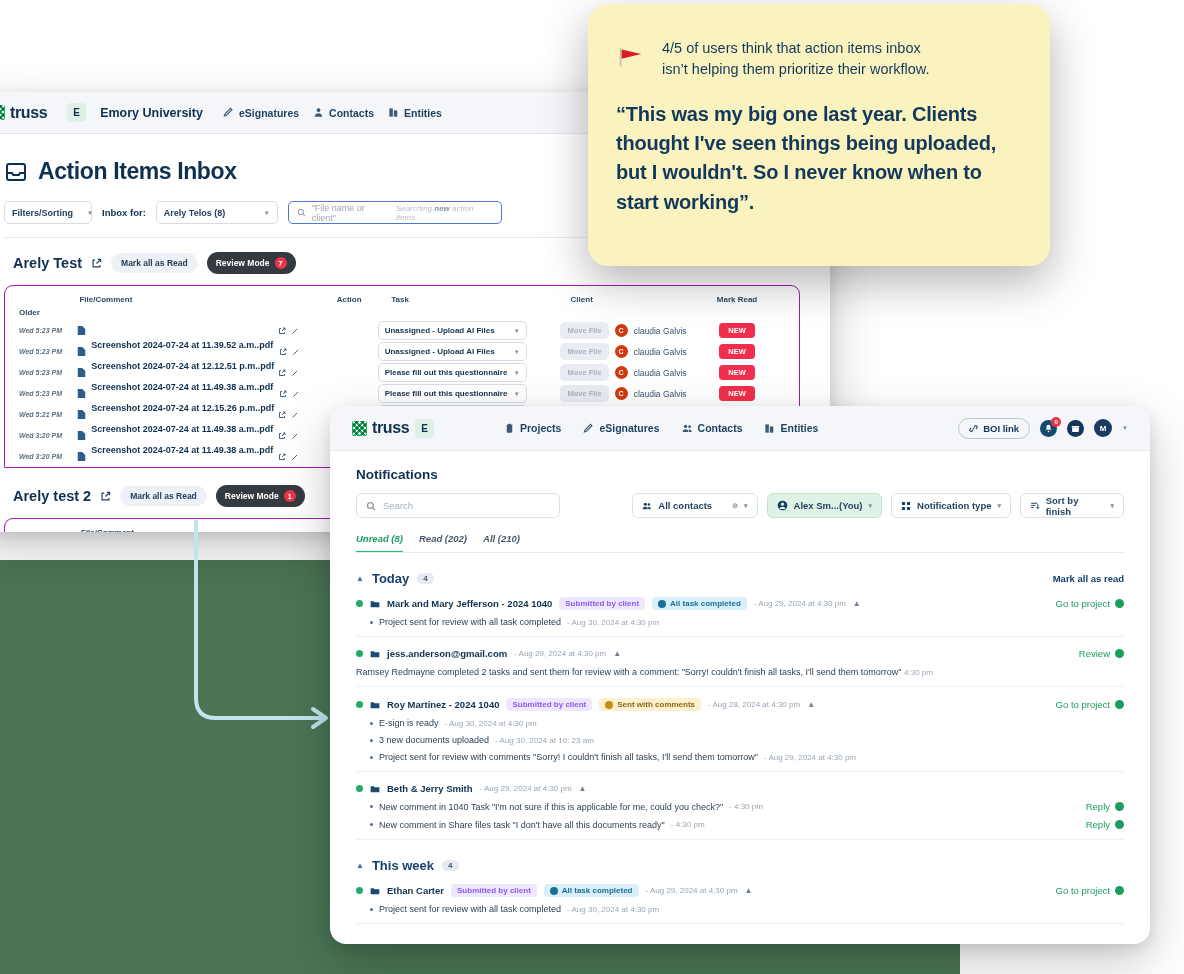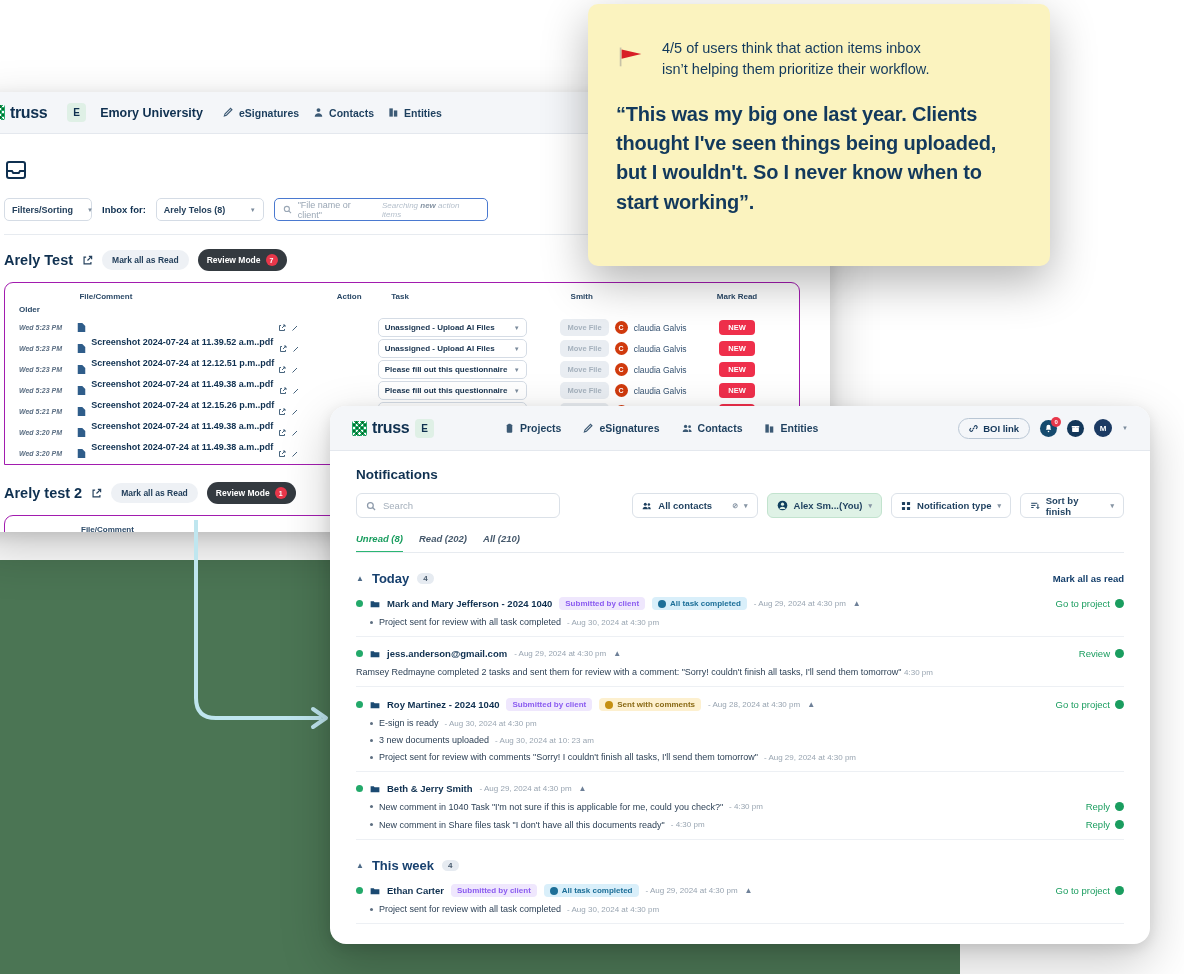--- a/index.html
+++ b/index.html
@@ -66,21 +66,21 @@
   .searchbox{
     height:23px;width:214px;border:1.4px solid #4a79d0;border-radius:5px;background:#fff;
     display:flex;align-items:center;padding:0 8px;gap:6px;
   }
   .searchbox .ph{ font-size:9px;color:#9aa7b5; }
   .searchbox .hint{ font-size:8px;color:#b4bfcb;font-style:italic;margin-left:auto;}
   .searchbox .hint b{ color:#8795a4; font-style:italic;}
   .divider-line{ height:1px;background:#e7ebf0; margin:13px 0 0 0;}
 
   .group-head{ display:flex;align-items:center;gap:9px; margin-top:14px;}
-  .group-title{ font-size:14.5px;font-weight:700;color:#0f3050;}
+  .group-title{ font-size:14.5px;font-weight:700;color:#0f3050;margin-left:9px;}
   .ext-ico{ width:11px;height:11px;color:#24405c;}
   .btn-light{
     background:#eef1f5;color:#1c3css;color:#24405c;font-size:8.5px;font-weight:700;
     border-radius:11px;padding:5px 10px;
   }
   .btn-dark{
     background:#343a40;color:#fff;font-size:8.5px;font-weight:700;
     border-radius:11px;padding:5px 9px;display:flex;align-items:center;gap:5px;
   }
   .pill-count{
@@ -124,21 +124,21 @@
   .client-name{font-size:8.5px;color:#355271;}
   .c-mark{width:70px;display:flex;justify-content:flex-start;}
   .new-badge{
     background:#ef2f4b;color:#fff;font-size:7.5px;font-weight:700;
     border-radius:4px;padding:3px 9px;
   }
 
   
   #quote{
     position:absolute; left:588px; top:4px; width:462px; height:262px;
-    background:#fbf3bf; border-radius:10px;
+    background:#fbf3bf; border-radius:20px;
     box-shadow: 0 16px 46px rgba(0,0,0,.30);
     padding:34px 30px 22px 28px;
   }
   .q-top{ display:flex; gap:16px; align-items:flex-start; }
   .flag-ico{ width:30px;height:30px;flex:0 0 30px; margin-top:3px;}
   .q-stat{ font-size:14.5px; color:#12395c; line-height:1.45; font-weight:400;}
   .q-quote{
     margin-top:20px; font-size:20px; line-height:1.46; font-weight:700;
     color:#12395c; letter-spacing:-.2px;
   }
@@ -261,29 +261,30 @@
         <span>Entities</span>
       </div>
     </div>
 
     <div class="w1-body">
       <div class="page-title-row">
         <svg class="inbox-ico" viewBox="0 0 24 24" fill="none" stroke="currentColor" stroke-width="2">
           <path d="M3 6a2 2 0 0 1 2-2h14a2 2 0 0 1 2 2v12a2 2 0 0 1-2 2H5a2 2 0 0 1-2-2z"></path>
           <path d="M3 13h5l1.2 2h5.6L16 13h5"></path>
         </svg>
+        <div class="page-title">Action Items Inbox</div>
       </div>
 
       <div class="filter-row">
         <div class="select-box" style="width:88px">
           <span>Filters/Sorting</span>
           <span class="caret">▼</span>
         </div>
         <span class="lbl-inbox-for">Inbox for:</span>
-        <div class="select-box" style="width:108px">
+        <div class="select-box" style="width:122px">
           <span>Arely Telos (8)</span>
           <span class="caret">▼</span>
         </div>
         <div class="searchbox">
           <svg width="9" height="9" viewBox="0 0 16 16" fill="none" stroke="#9aa7b5" stroke-width="2">
               <circle cx="7" cy="7" r="4.6"></circle>
               <path d="M10.5 10.5L14.5 14.5"></path>
             </svg>
           <span class="ph">"File name or client"</span>
           <span class="hint"><span>Searching </span><b>new</b><span> action items</span></span>
@@ -305,21 +306,21 @@
           <span class="pill-count">7</span>
         </span>
       </div>
 
       <div class="table-card">
         <div class="thead">
           <div class="th-time"></div>
           <div class="th-file">File/Comment</div>
           <div class="th-action">Action</div>
           <div class="th-task">Task</div>
-          <div class="th-client">Smith</div>
+          <div class="th-client">Client</div>
           <div class="th-mark">Mark Read</div>
         </div>
         <div class="older-lbl">Older</div>
         <div id="w1rows">
             <div class="trow">
               <div class="c-time">Wed 5:23 PM</div>
               <div class="c-file">
                 <svg class="file-ico" viewBox="0 0 12 14" fill="currentColor">
                   <path d="M1 1h6l4 4v8H1z"></path>
                 </svg>

